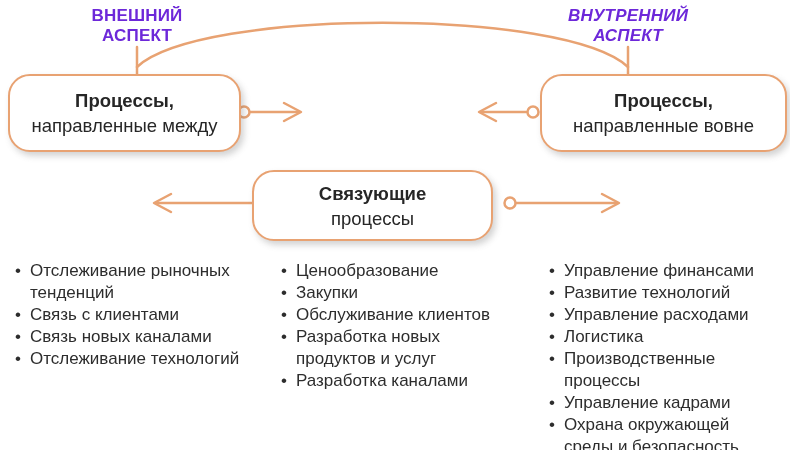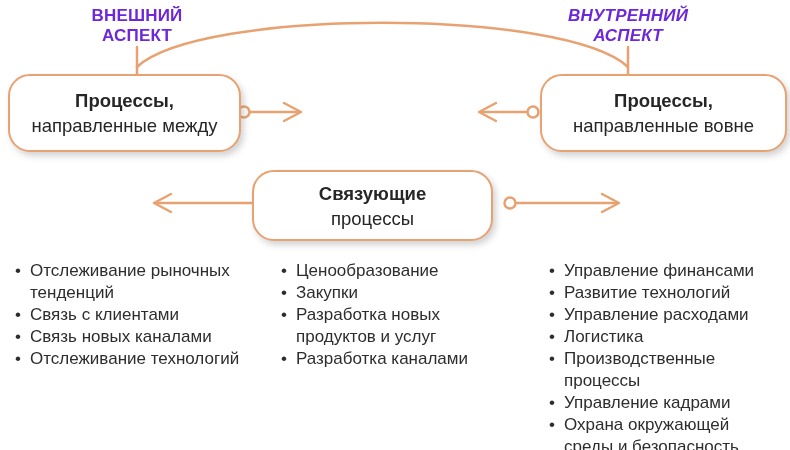--- a/index.html
+++ b/index.html
@@ -141,20 +141,21 @@
       <li>Отслеживание рыночных
 тенденций</li>
       <li>Связь с клиентами</li>
       <li>Связь новых каналами</li>
       <li>Отслеживание технологий</li>
     </ul>
 
   <ul class="bullet-col col-center">
       <li>Ценообразование</li>
       <li>Закупки</li>
+      <li>Обслуживание клиентов</li>
       <li>Разработка новых
 продуктов и услуг</li>
       <li>Разработка каналами</li>
     </ul>
 
   <ul class="bullet-col col-right">
       <li>Управление финансами</li>
       <li>Развитие технологий</li>
       <li>Управление расходами</li>
       <li>Логистика</li>

